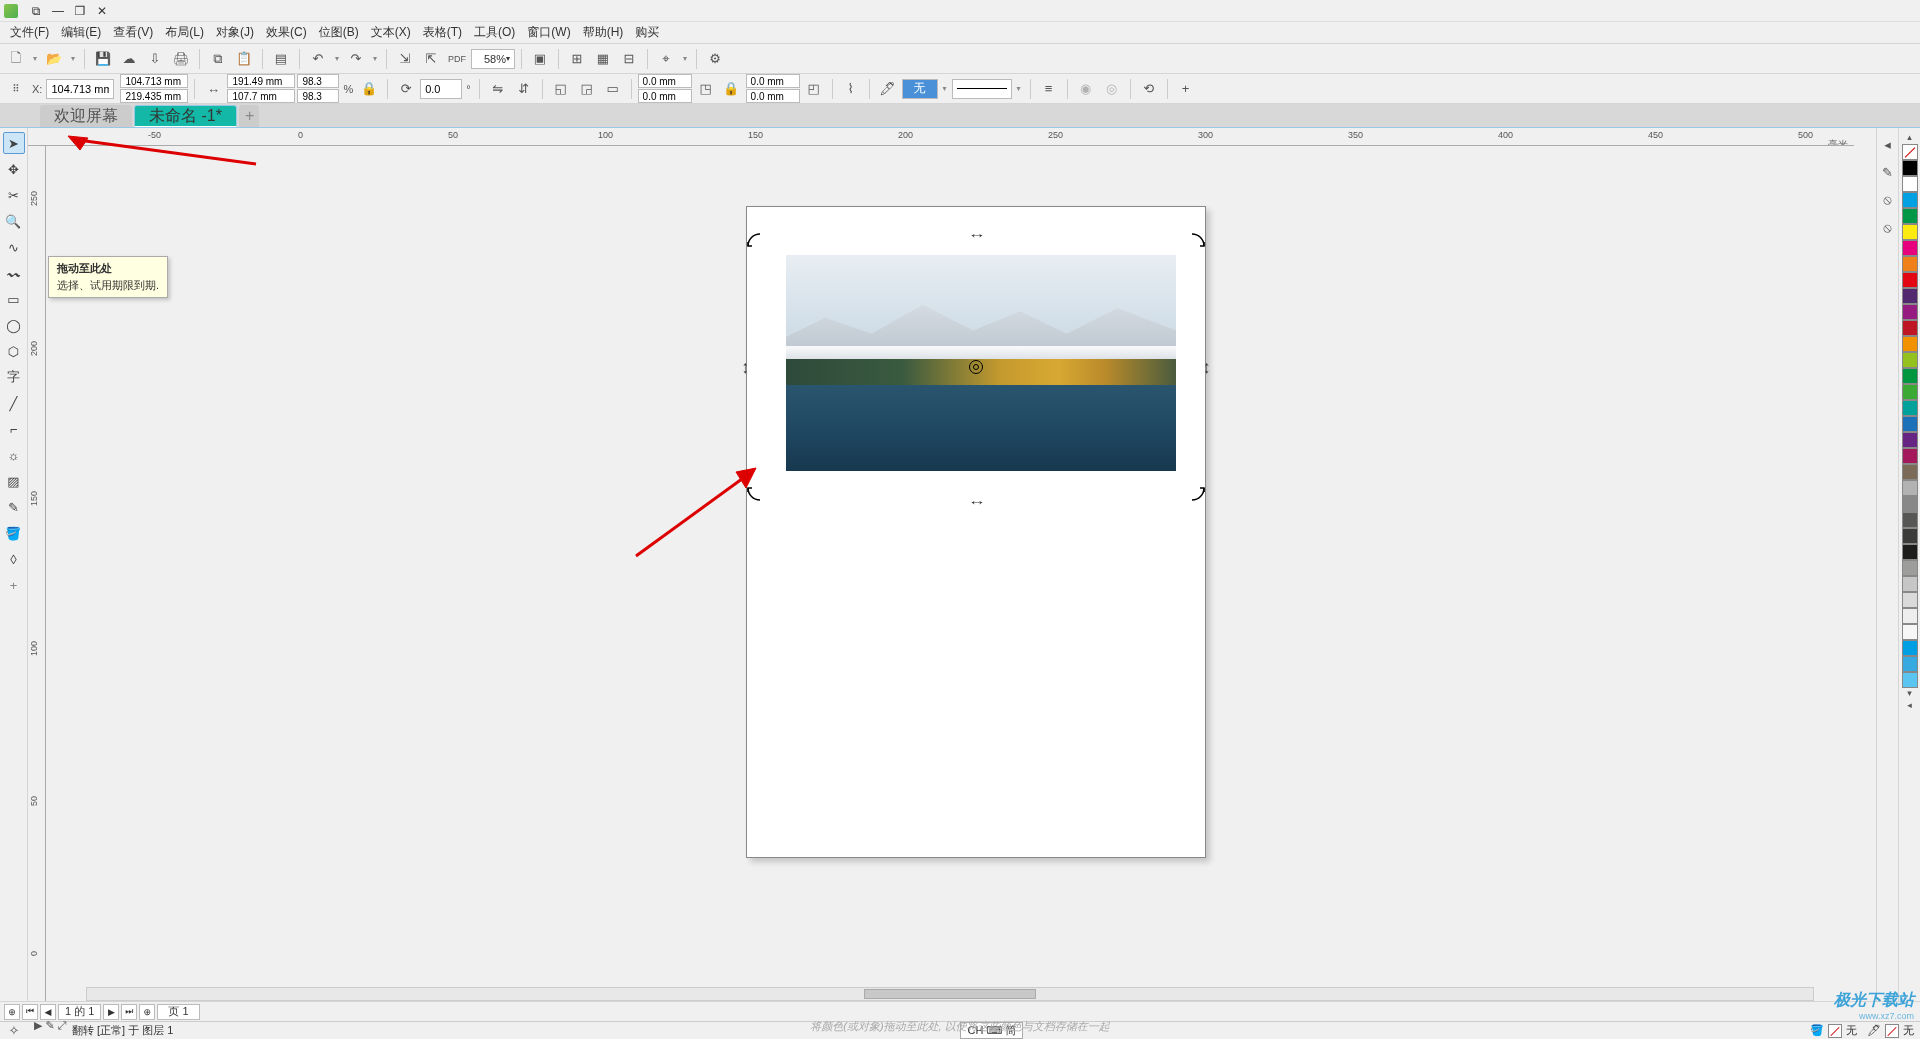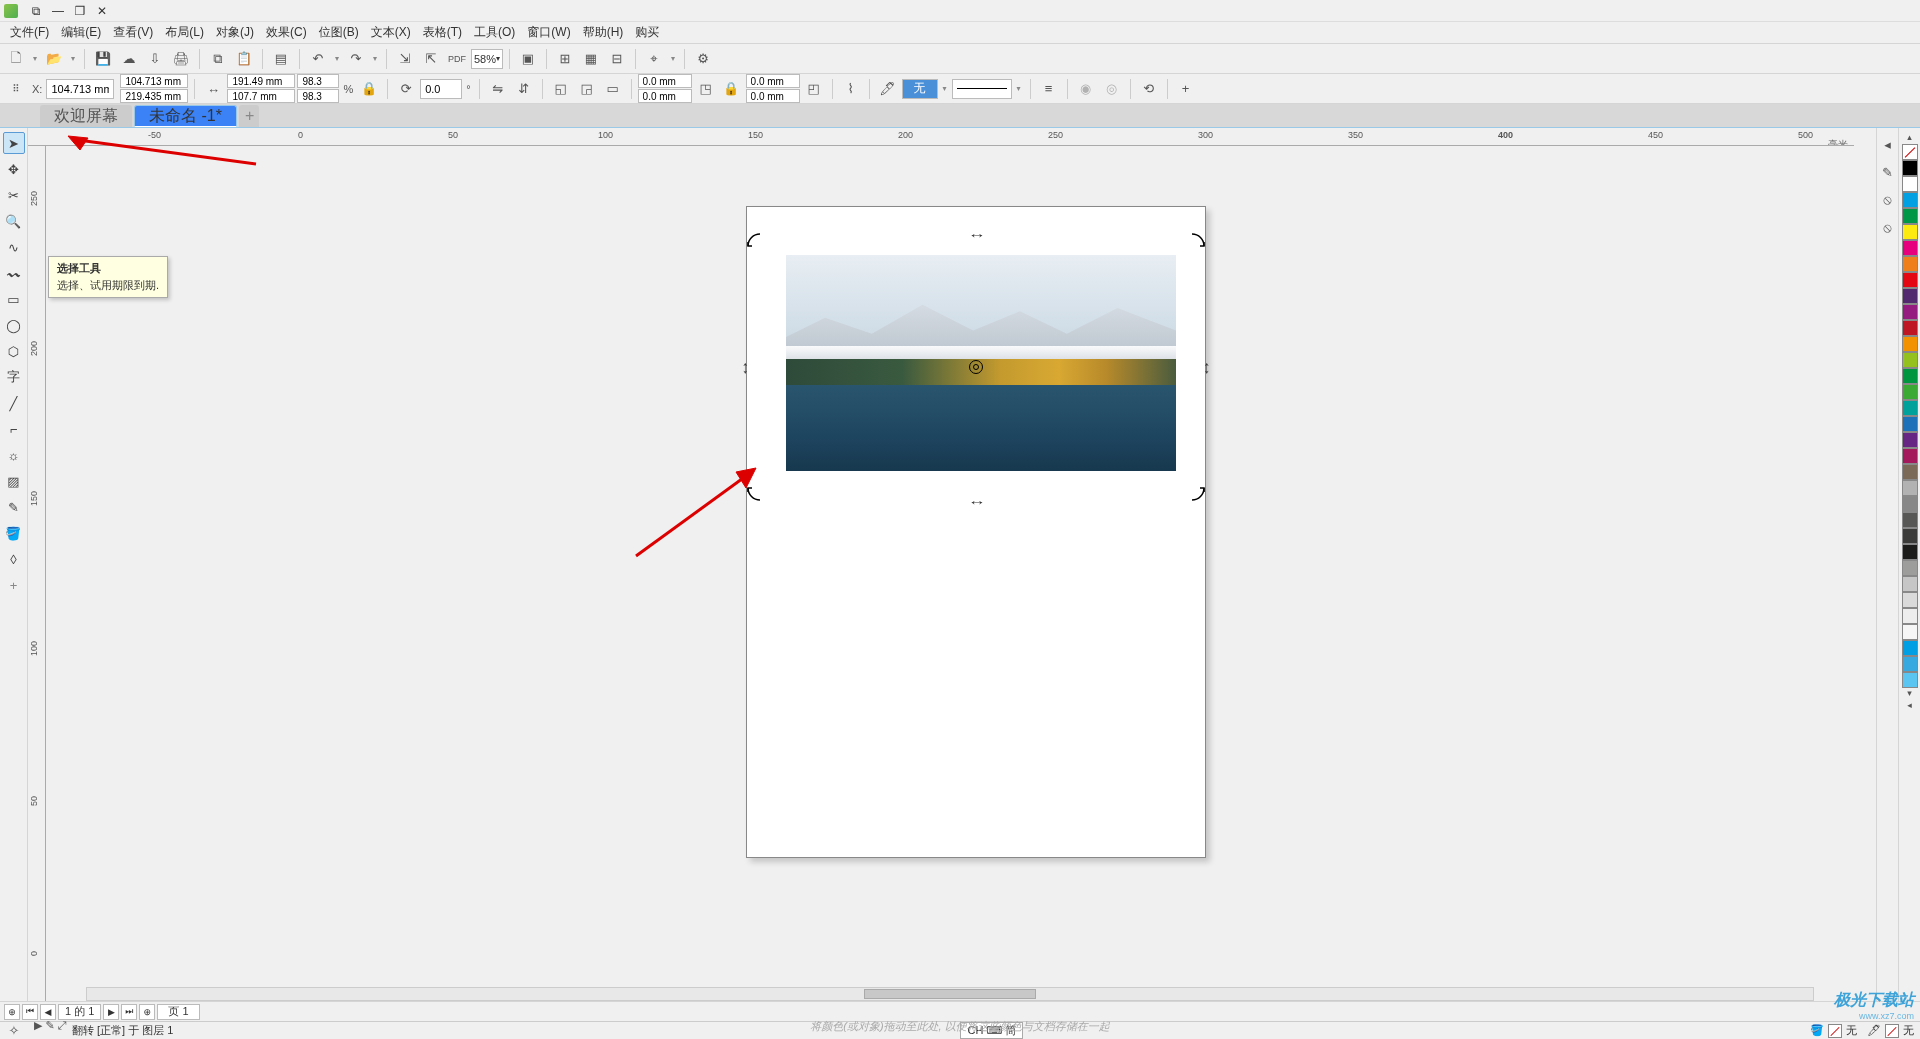--- a/index.html
+++ b/index.html
@@ -16,29 +16,29 @@
 .menubar span{padding:2px 6px;font-size:12px;cursor:default}
 
 
 .tbar{height:30px;background:#f0f0f0;border-bottom:1px solid #d5d5d5;display:flex;align-items:center;padding:0 4px;gap:2px}
 .tbar .sep{width:1px;height:20px;background:#ccc;margin:0 4px}
 .tbtn{width:24px;height:24px;display:inline-flex;align-items:center;justify-content:center;font-size:13px;color:#555;border:1px solid transparent;border-radius:2px}
 .drop{width:10px;color:#888;font-size:8px;display:inline-flex;align-items:center;justify-content:center}
 .tinput{width:68px;height:20px;border:1px solid #bbb;background:#fff;padding:0 4px;font-size:11px}
 .tinput.sm{width:42px}
 .tlabel{font-size:11px;color:#555;padding:0 2px}
-.zoomsel{width:32px;height:20px;border:1px solid #bbb;background:#fff;font-size:11px;padding:0 4px;display:flex;align-items:center;justify-content:center}
+.zoomsel{width:44px;height:20px;border:1px solid #bbb;background:#fff;font-size:11px;padding:0 4px;display:flex;align-items:center;justify-content:flex-end}
 .lineprev{width:60px;height:20px;border:1px solid #bbb;background:#fff;display:flex;align-items:center;justify-content:center}
 .lineprev .ln{width:50px;height:1px;background:#000}
 .fillprev{width:36px;height:20px;border:1px solid #bbb;background:#fff;display:flex;align-items:center;justify-content:center;color:#333}
 
 
 .tabbar{height:24px;background:#d8d8d8;display:flex;align-items:flex-end;padding-left:40px;border-bottom:1px solid #9ac9e8}
 .tab{height:22px;padding:0 14px;display:flex;align-items:center;font-size:16px;background:#ccc;margin-right:2px;border-radius:3px 3px 0 0;color:#555}
-.tab.active{background:#3b82f6;color:#333;border:1px solid #9ac9e8;border-bottom-color:#fff}
+.tab.active{background:#14b8a6;color:#333;border:1px solid #9ac9e8;border-bottom-color:#fff}
 .tab.add{width:20px;color:#888;padding:0 6px}
 
 
 .main{display:flex;height:calc(1039px - 22px - 22px - 30px - 30px - 24px - 20px - 18px);background:#f0f0f0}
 
 
 .toolbox{width:28px;background:#f0f0f0;border-right:1px solid #d5d5d5;display:flex;flex-direction:column;align-items:center;padding-top:4px;gap:4px}
 .tool{width:22px;height:22px;display:flex;align-items:center;justify-content:center;font-size:13px;color:#444;border:1px solid transparent;border-radius:2px;position:relative}
 .tool.active{background:#cde6f7;border-color:#5b9bd5}
 .tool.plus{color:#888}
@@ -272,21 +272,21 @@
       <span class="rulunit">毫米</span>
     <span class="rtx" style="left: 120px;">-50</span>
         <span class="rtx" style="left: 270px;">0</span>
         <span class="rtx" style="left: 420px;">50</span>
         <span class="rtx" style="left: 570px;">100</span>
         <span class="rtx" style="left: 720px;">150</span>
         <span class="rtx" style="left: 870px;">200</span>
         <span class="rtx" style="left: 1020px;">250</span>
         <span class="rtx" style="left: 1170px;">300</span>
         <span class="rtx" style="left: 1320px;">350</span>
-        <span class="rtx" style="left: 1470px; font-weight: bold;">400</span>
+        <span class="rtx" style="left: 1470px;">400</span>
         <span class="rtx" style="left: 1620px;">450</span>
         <span class="rtx" style="left: 1770px;">500</span>
       </div>
     <div class="vruler">
         <span class="rty" style="top: 60px;">250</span>
         <span class="rty" style="top: 210px;">200</span>
         <span class="rty" style="top: 360px;">150</span>
         <span class="rty" style="top: 510px;">100</span>
         <span class="rty" style="top: 660px;">50</span>
         <span class="rty" style="top: 810px;">0</span>
@@ -335,21 +335,21 @@
           <line x1="10" y1="90" x2="120" y2="10" stroke="#d00" stroke-width="3"></line>
           <polygon points="130,2 110,6 120,22"></polygon>
         </svg>
 
       <div class="hscroll">
           <div class="thumb"></div>
         </div>
     </div>
 
     <div class="tooltip">
-      <div class="tt1">选择工具</div>
+      <div class="tt1">拖动至此处</div>
       <div>选择、试用期限到期.</div>
     </div>
   </div>
 
   <div class="rightstrip">
     <span class="tbtn">◂</span>
     <span class="tbtn">✎</span>
     <span class="tbtn">⦸</span>
     <span class="tbtn">⦸</span>
   </div>

